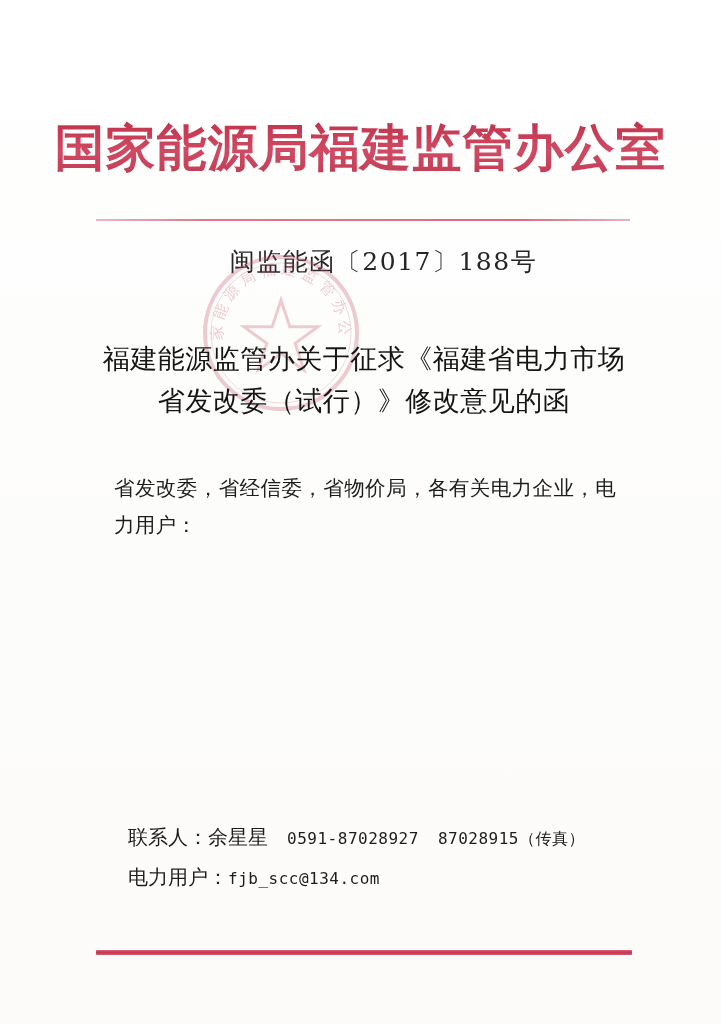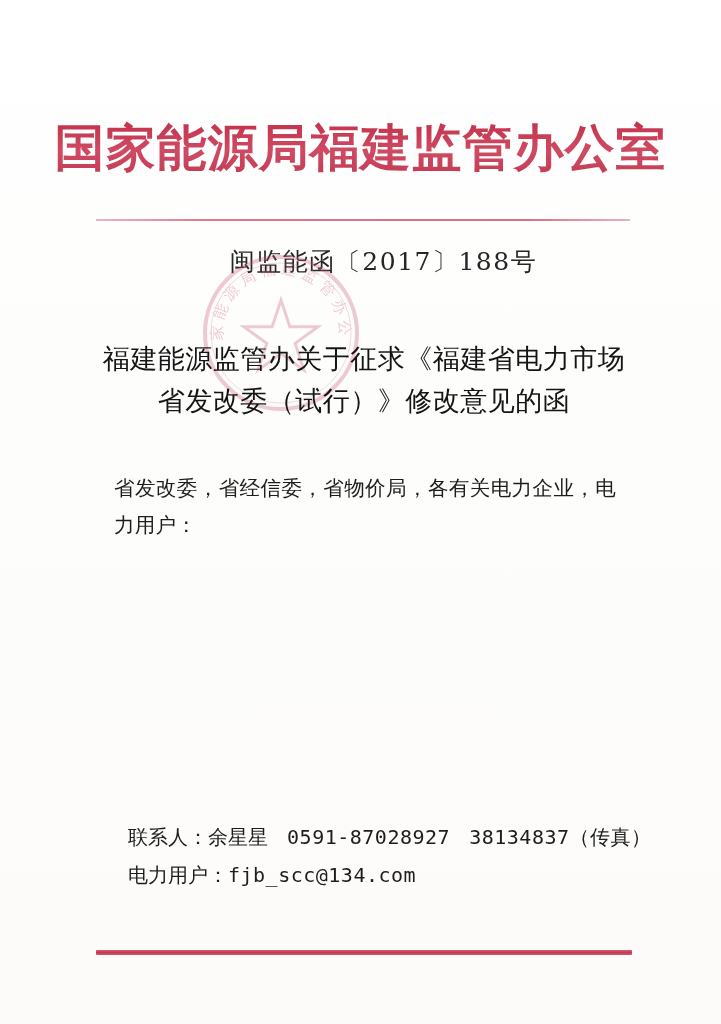--- a/index.html
+++ b/index.html
@@ -125,21 +125,21 @@
   .contact-block {
     position: absolute;
     top: 818px;
     left: 96px;
     width: 538px;
     font-size: 20px;
     line-height: 38px;
     color: #1d1d1d;
   }
   .contact-line { text-indent: 1.6em; white-space: nowrap; }
-  .mono { font-family: "DejaVu Sans Mono", "Liberation Mono", monospace; font-size: 20px; letter-spacing: .5px; }
+  .mono { font-family: "DejaVu Sans Mono", "Liberation Mono", monospace; font-size: 16px; letter-spacing: .5px; }
 </style>
 </head>
 <body>
 
 <div class="page">
 
   <div class="letterhead">
     <div class="letterhead-title">国家能源局福建监管办公室</div>
   </div>
 
@@ -167,21 +167,21 @@
     <span class="tl1">福建能源监管办关于征求《福建省电力市场</span>
     <span class="tl2">省发改委（试行）》修改意见的函</span>
   </div>
 
   <div class="body-block">
     <p>省发改委，省经信委，省物价局，各有关电力企业，电力用户：</p>
   </div>
 
   <div class="contact-block">
     <div class="contact-line">
-      <span>联系人：</span><span>余星星</span>&nbsp;&nbsp;&nbsp;<span class="mono">0591-87028927</span>&nbsp;&nbsp;&nbsp;<span class="mono">38134837（传真）</span>
+      <span>联系人：</span><span>余星星</span>&nbsp;&nbsp;&nbsp;<span class="mono">0591-87028927</span>&nbsp;&nbsp;&nbsp;<span class="mono">87028915（传真）</span>
     </div>
     <div class="contact-line">
       <span>电力用户：</span><span class="mono">fjb_scc@134.com</span>
     </div>
   </div>
 
   <div class="rule-bottom"></div>
 
 </div>
 

